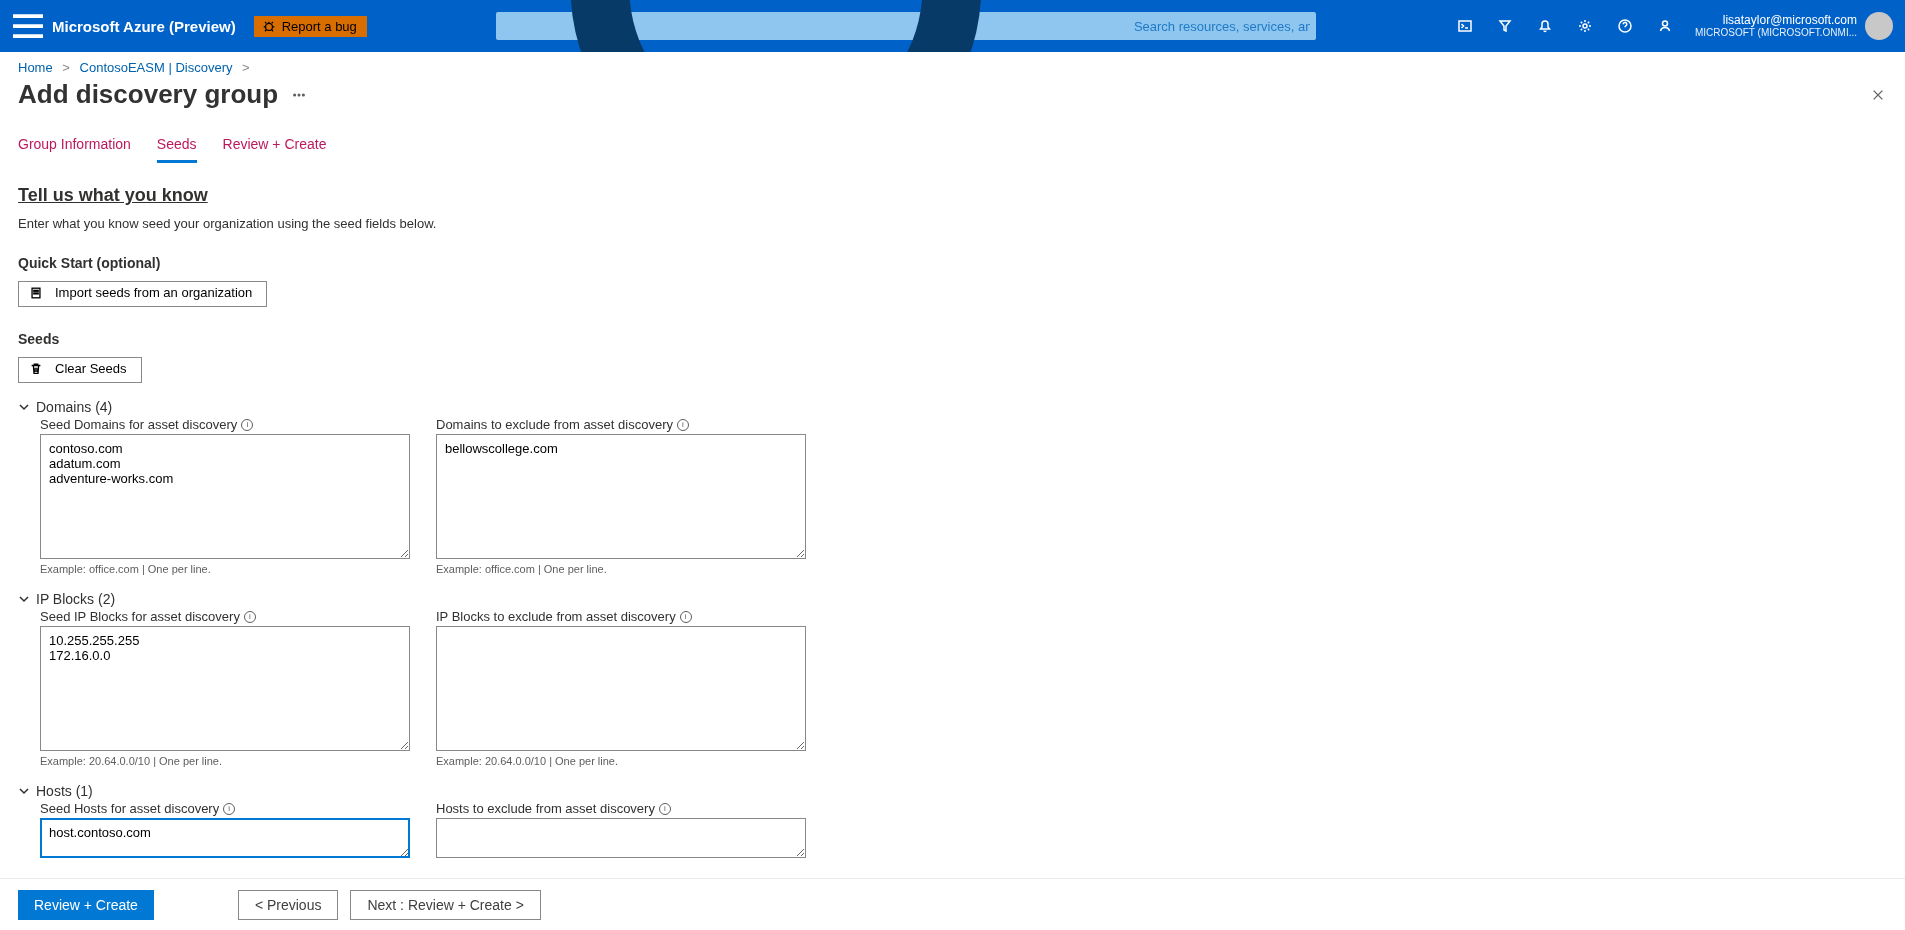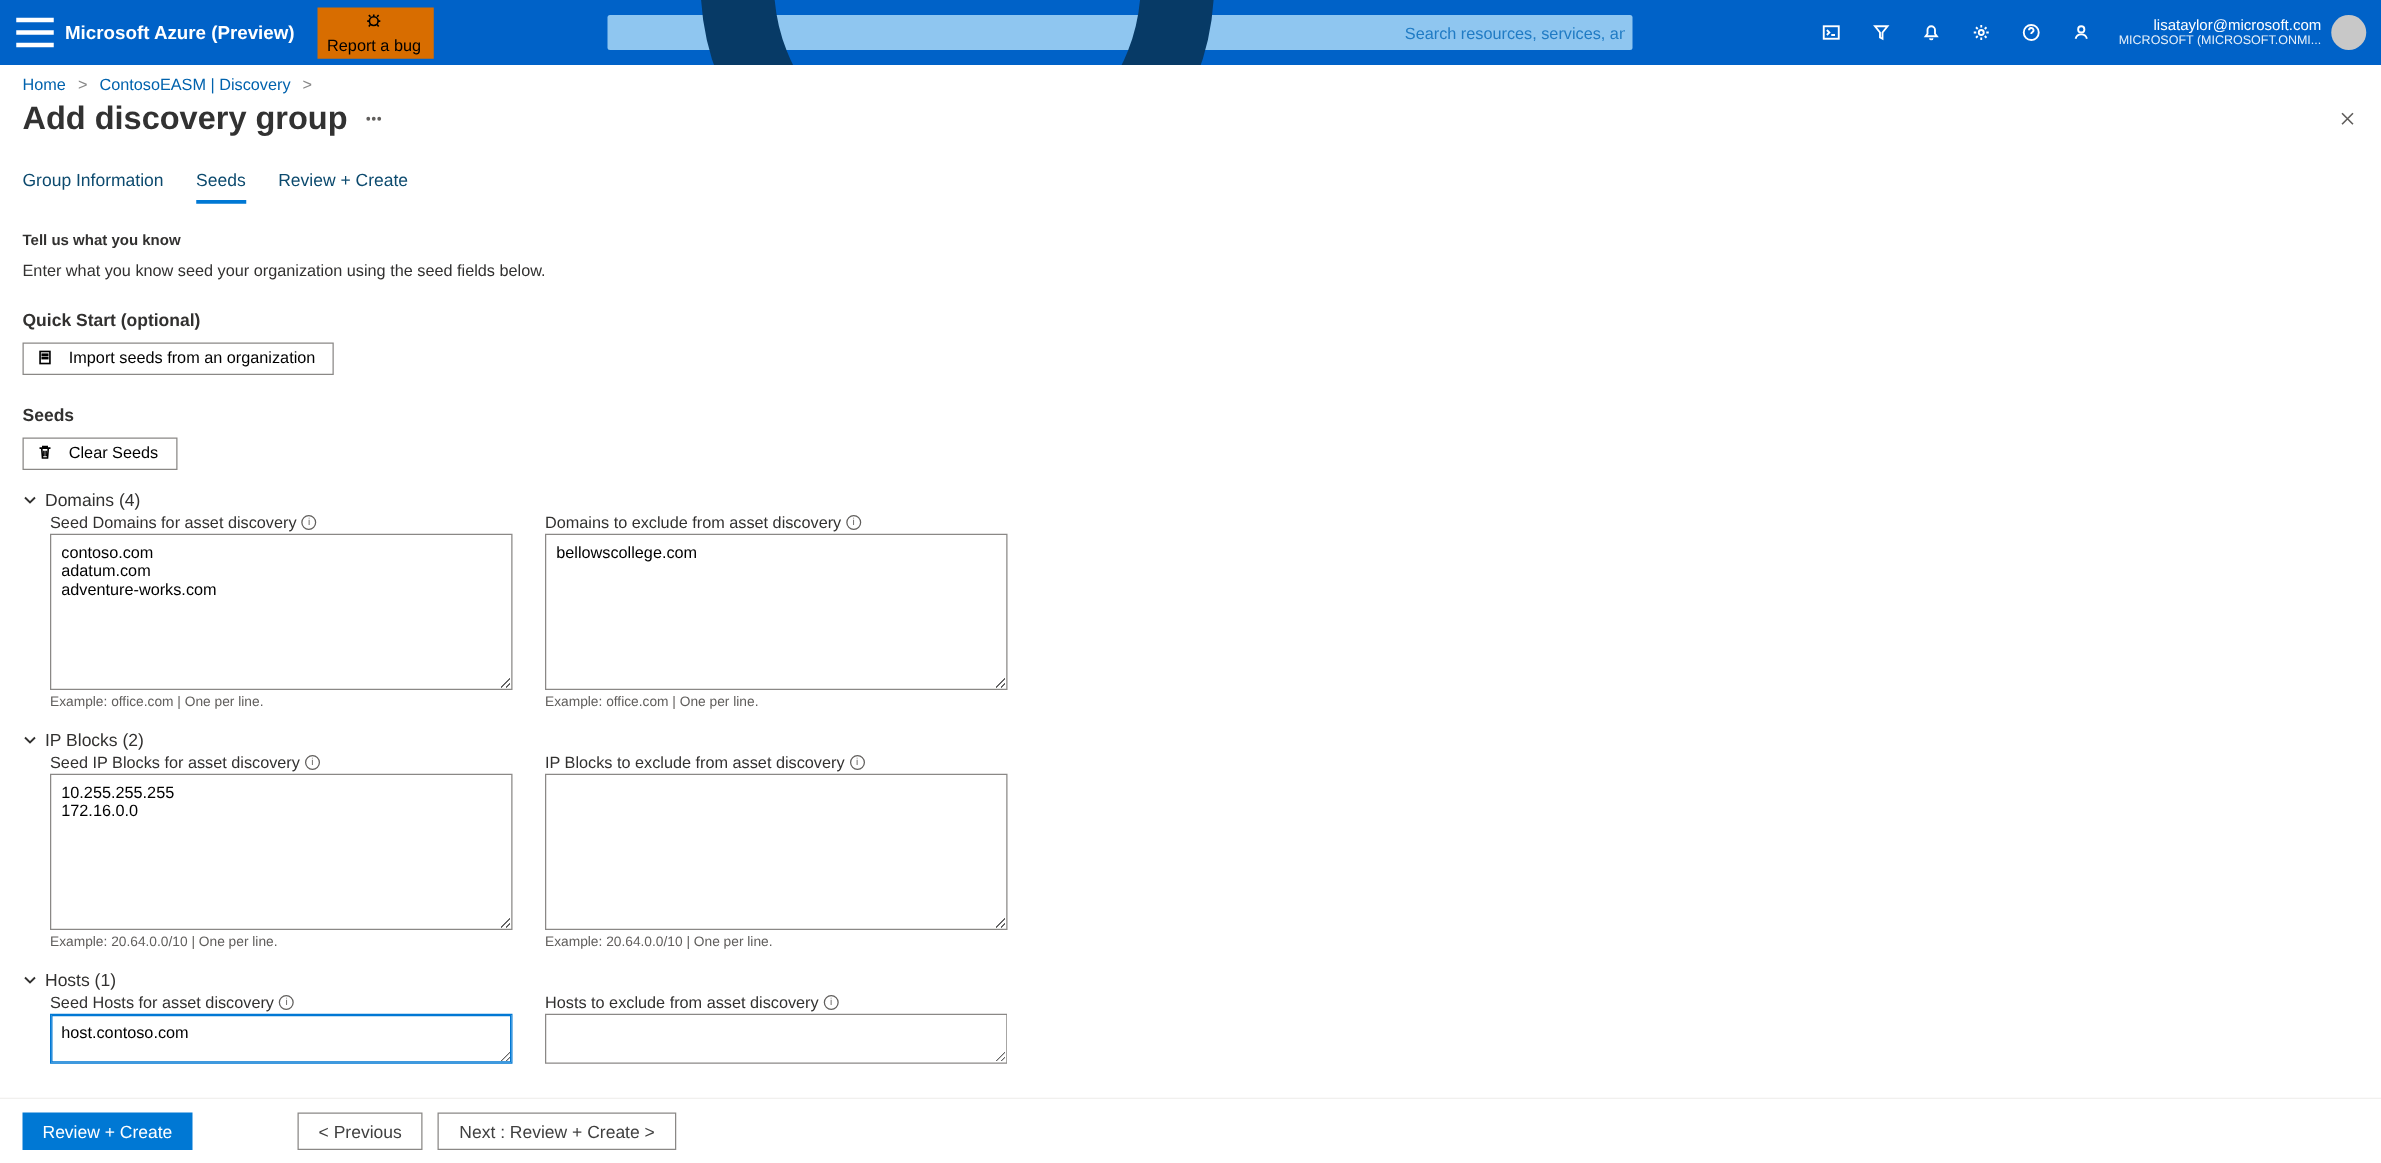--- a/index.html
+++ b/index.html
@@ -3,21 +3,21 @@
 <meta charset="utf-8">
 <style>
   * { box-sizing: border-box; margin: 0; padding: 0; }
   html, body { height: 100%; font-family: "Segoe UI", -apple-system, sans-serif; font-size: 13px; color: #323130; overflow: hidden; }
   body { display: flex; flex-direction: column; height: 930px; width: 1905px; }
 
   
   .header { height: 52px; background: #0062c8; color: #fff; display: flex; align-items: center; padding: 0 6px 0 8px; flex-shrink: 0; }
   .hamburger { width: 40px; height: 40px; display: flex; align-items: center; justify-content: center; cursor: pointer; }
   .brand { font-weight: 600; font-size: 15px; padding: 0 12px 0 4px; white-space: nowrap; }
-  .bug-btn { background: #e67e22; background: #d86d00; color: #000; font-size: 13px; padding: 3px 10px 3px 8px; border: none; cursor: pointer; display: flex; align-items: center; gap: 6px; margin-left: 6px; flex-direction: column; }
+  .bug-btn { background: #e67e22; background: #d86d00; color: #000; font-size: 13px; padding: 3px 10px 3px 8px; border: none; cursor: pointer; display: flex; align-items: center; gap: 6px; margin-left: 6px; }
   .bug-btn svg { width: 14px; height: 14px; }
   .header-spacer { flex: 1; display: flex; justify-content: center; }
   .search-box { width: 820px; max-width: 100%; height: 28px; background: #8fc6f0; display: flex; align-items: center; border-radius: 2px; padding: 0 6px; color: #073a66; }
   .search-box input { flex: 1; background: transparent; border: none; outline: none; height: 100%; font-size: 13px; color: #073a66; padding-left: 6px; }
   .search-box input::placeholder { color: #207bc4; }
   .header-tools { display: flex; align-items: center; }
   .tool-icon { width: 40px; height: 40px; display: flex; align-items: center; justify-content: center; cursor: pointer; color: #fff; }
   .tool-icon svg { width: 16px; height: 16px; }
   .account { display: flex; align-items: center; padding: 0 6px 0 10px; gap: 8px; font-size: 12px; cursor: pointer;}
   .account .acct-txt { text-align: right; line-height: 1.2; }
@@ -30,24 +30,24 @@
   .breadcrumb a { color: #0062ad; text-decoration: none; cursor: pointer; }
   .breadcrumb .sep { padding: 0 6px; color: #888; }
   .title-row { display: flex; align-items: center; gap: 10px; margin-top: 4px; }
   .page-title { font-size: 26px; font-weight: 600; color: #323232; }
   .close-btn { position: absolute; right: 20px; top: 36px; cursor: pointer; }
   .close-btn svg { width: 14px; height: 14px; color: #605e5c; }
   .ellipsis { color: #605e5c; font-weight: bold; cursor:pointer; padding: 0 4px; display:flex; }
   .ellipsis svg{width:14px;height:14px;}
 
   .tabs { display: flex; gap: 26px; margin-top: 26px; border-bottom: none; }
-  .tab { font-size: 14px; padding-bottom: 8px; cursor: pointer; color: #0c4a6e; border-bottom: 3px solid transparent; }
+  .tab { font-size: 14px; padding-bottom: 8px; cursor: pointer; color: #be185d; border-bottom: 3px solid transparent; }
   .tab.active { border-bottom-color: #0078d4; font-weight: 400; }
 
-  .section-h { font-size: 12px; font-weight: 600; margin-top: 22px;}
+  .section-h { font-size: 18px; font-weight: 600; margin-top: 22px; text-decoration: underline;}
   .section-sub { font-size: 13px; color: #323130; margin-top: 10px; }
 
   .label-bold { font-weight: 600; font-size: 14px; margin-top: 24px; }
 
   .toolbar-btn { margin-top: 10px; border: 1px solid #8a8886; background: #fff; padding: 3px 14px 6px 10px; font-size: 13px; cursor: pointer; display: inline-flex; align-items: center; gap: 12px;}
   .toolbar-btn svg { width: 14px; height: 14px; }
 
   .accordion-head { margin-top: 16px; display: flex; align-items: center; gap: 6px; cursor: pointer; font-size: 14px; }
   .accordion-head svg { width: 12px; height: 12px; }
 

